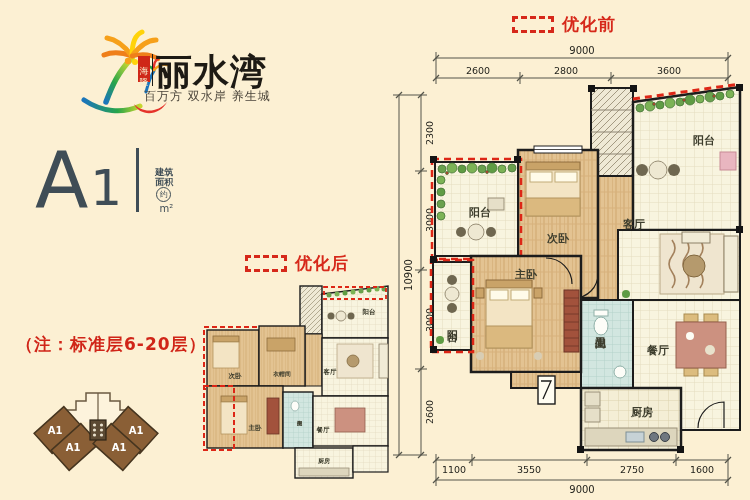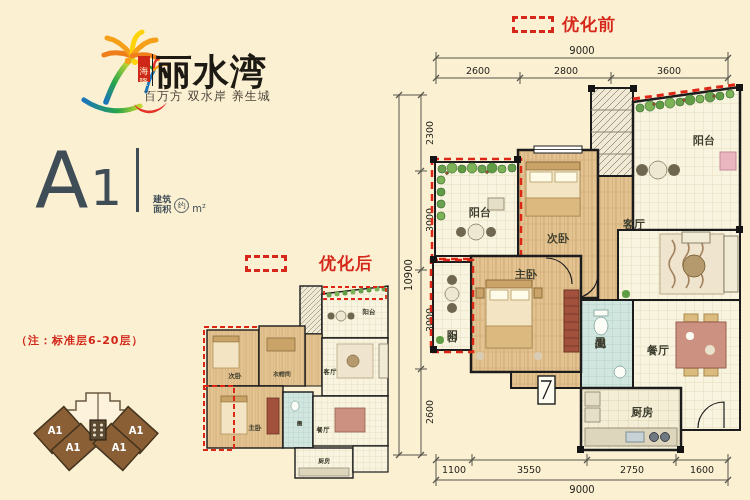--- a/index.html
+++ b/index.html
@@ -15,31 +15,31 @@
         font-size:9px;line-height:11px;text-align:center;padding-top:10px;box-sizing:border-box;}
   .tagline{position:absolute;left:66px;top:64px;font-size:12px;letter-spacing:1px;color:#4a443a;}
 
   
   .unit-block{left:35px;top:146px;display:flex;align-items:flex-end;}
   .unit-letter{font-size:78px;line-height:70px;color:#3f4d56;}
   .unit-number{font-size:50px;line-height:56px;color:#3f4d56;margin-left:2px;}
   .unit-divider{width:3px;height:64px;background:#3f4d56;margin:0 14px 4px 14px;}
   .unit-info{display:flex;flex-direction:column;justify-content:flex-end;padding-bottom:2px;}
   .layout-name{font-size:20px;font-weight:bold;letter-spacing:3px;color:#3f4d56;}
-  .area-row{display:flex;align-items:flex-end;margin-top:4px;}
+  .area-row{display:flex;align-items:flex-end;margin-top:4px;flex-direction:column;}
   .area-label{font-size:9px;line-height:10px;font-weight:bold;color:#3f4d56;}
   .approx{width:13px;height:13px;border:1px solid #3f4d56;border-radius:50%;font-size:8px;line-height:13px;
           text-align:center;color:#3f4d56;margin:0 2px 1px 3px;}
   .area-value{font-size:30px;line-height:26px;color:#3f4d56;}
   .area-unit{font-size:10px;color:#3f4d56;margin-left:1px;}
 
-  .note{left:16px;top:333px;font-size:11px;font-weight:bold;color:#d02518;letter-spacing:1px;}
+  .note{left:16px;top:333px;font-size:17px;font-weight:bold;color:#d02518;letter-spacing:1px;}
 
   .opt-label{display:flex;align-items:center;justify-content:space-between;}
-  .opt-after{left:245px;top:252px;gap:24px;}
+  .opt-after{left:245px;top:252px;}
   .opt-before{left:512px;top:13px;}
   .opt-icon{width:36px;height:11px;border:3px dashed #d6281a;margin-right:8px;}
   .opt-text{font-size:17px;font-weight:bold;color:#d6281a;letter-spacing:1px;}
 
   .plan-large{left:388px;top:40px;}
   .plan-small{left:183px;top:282px;}
   .site-plan{left:22px;top:380px;}
 
   svg text{font-family:"DejaVu Sans","Liberation Sans",sans-serif;}
   .dim{fill:#24241e;font-size:10px;}

